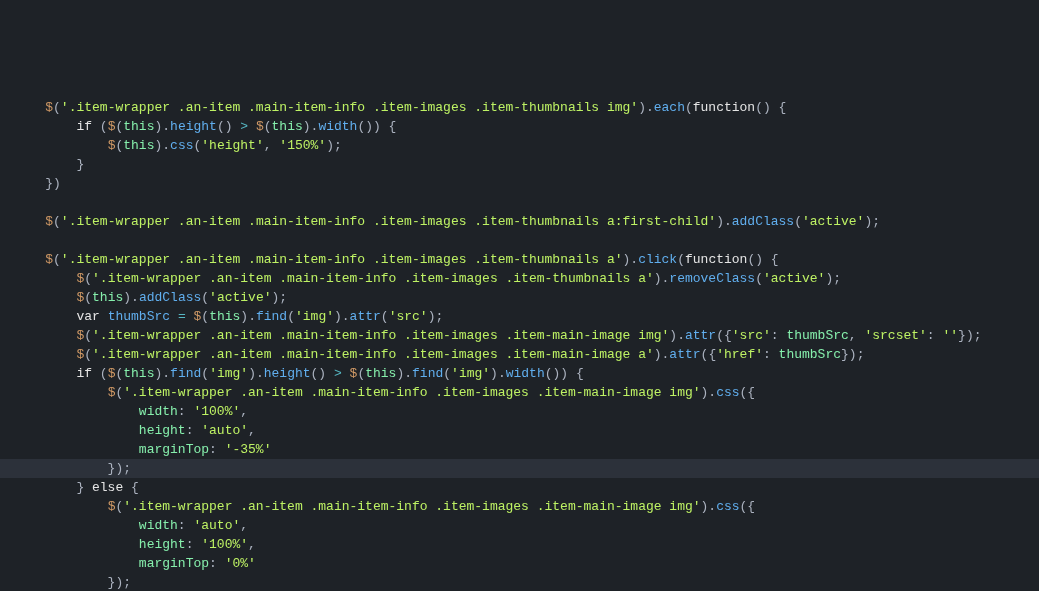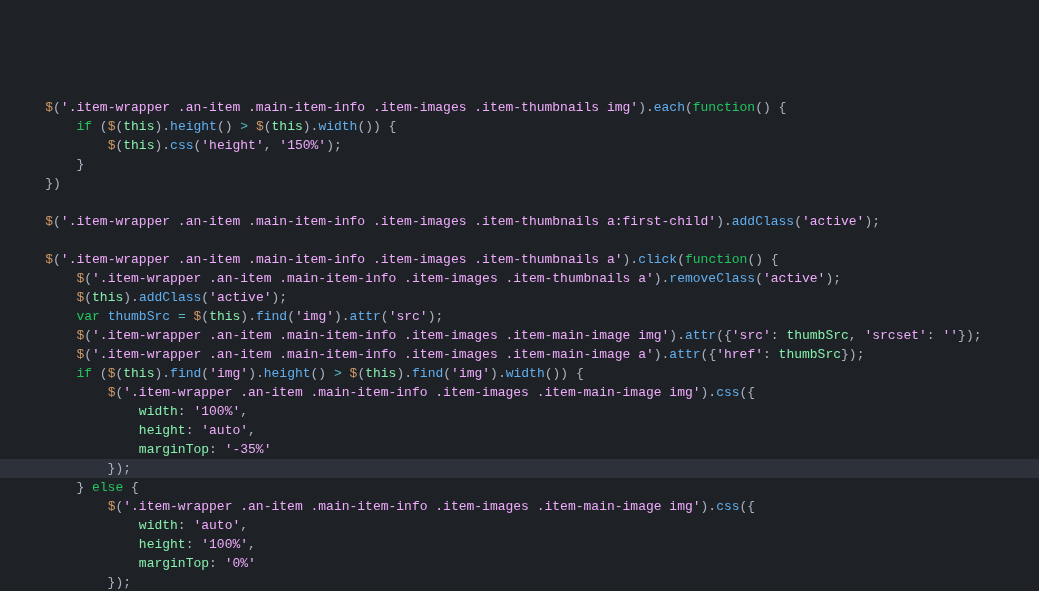--- a/index.html
+++ b/index.html
@@ -13,22 +13,22 @@
   height: 591px;
   overflow: hidden;
   padding-top: 22px;
   white-space: pre;
 }
 .gutter { width: 14px; display:inline-block; }
 .hl { background: #2c313a; display:block; position:absolute; left:0; right:0; height:19px; z-index:0; }
 .code { position:relative; z-index:1; }
 .w { color:#d19a66; }  
 .f { color:#61afef;text-align:center; }  
-.s { color:#f0abfc; }  
-.k { color:#22c55e; }  
+.s { color:#bef264; }  
+.k { color:#e5e5e5; }  
 .p { color:#abb2bf; }  
 .v { color:#86efac; }  
 .o { color:#56b6c2; }  
 </style>
 </head>
 <body>
 
 
 
 <div id="editor"><div class="code"><span class="gutter"></span><span class="w">    $</span><span class="p">(</span><span class="s">'.item-wrapper .an-item .main-item-info .item-images .item-thumbnails img'</span><span class="p">).</span><span class="f">each</span><span class="p">(</span><span class="k">function</span><span class="p">() {</span></div><div class="code"><span class="gutter"></span><span class="p">        </span><span class="k">if</span><span class="p"> (</span><span class="w">$</span><span class="p">(</span><span class="v">this</span><span class="p">).</span><span class="f">height</span><span class="p">() </span><span class="o">&gt;</span><span class="p"> </span><span class="w">$</span><span class="p">(</span><span class="v">this</span><span class="p">).</span><span class="f">width</span><span class="p">()) {</span></div><div class="code"><span class="gutter"></span><span class="p">            </span><span class="w">$</span><span class="p">(</span><span class="v">this</span><span class="p">).</span><span class="f">css</span><span class="p">(</span><span class="s">'height'</span><span class="p">, </span><span class="s">'150%'</span><span class="p">);</span></div><div class="code"><span class="gutter"></span><span class="p">        }</span></div><div class="code"><span class="gutter"></span><span class="p">    })</span></div><div class="code"><span class="gutter"></span><span class="p"></span></div><div class="code"><span class="gutter"></span><span class="p">    </span><span class="w">$</span><span class="p">(</span><span class="s">'.item-wrapper .an-item .main-item-info .item-images .item-thumbnails a:first-child'</span><span class="p">).</span><span class="f">addClass</span><span class="p">(</span><span class="s">'active'</span><span class="p">);</span></div><div class="code"><span class="gutter"></span><span class="p"></span></div><div class="code"><span class="gutter"></span><span class="p">    </span><span class="w">$</span><span class="p">(</span><span class="s">'.item-wrapper .an-item .main-item-info .item-images .item-thumbnails a'</span><span class="p">).</span><span class="f">click</span><span class="p">(</span><span class="k">function</span><span class="p">() {</span></div><div class="code"><span class="gutter"></span><span class="p">        </span><span class="w">$</span><span class="p">(</span><span class="s">'.item-wrapper .an-item .main-item-info .item-images .item-thumbnails a'</span><span class="p">).</span><span class="f">removeClass</span><span class="p">(</span><span class="s">'active'</span><span class="p">);</span></div><div class="code"><span class="gutter"></span><span class="p">        </span><span class="w">$</span><span class="p">(</span><span class="v">this</span><span class="p">).</span><span class="f">addClass</span><span class="p">(</span><span class="s">'active'</span><span class="p">);</span></div><div class="code"><span class="gutter"></span><span class="p">        </span><span class="k">var</span><span class="p"> </span><span class="f">thumbSrc</span><span class="p"> </span><span class="o">=</span><span class="p"> </span><span class="w">$</span><span class="p">(</span><span class="v">this</span><span class="p">).</span><span class="f">find</span><span class="p">(</span><span class="s">'img'</span><span class="p">).</span><span class="f">attr</span><span class="p">(</span><span class="s">'src'</span><span class="p">);</span></div><div class="code"><span class="gutter"></span><span class="p">        </span><span class="w">$</span><span class="p">(</span><span class="s">'.item-wrapper .an-item .main-item-info .item-images .item-main-image img'</span><span class="p">).</span><span class="f">attr</span><span class="p">({</span><span class="s">'src'</span><span class="p">: </span><span class="v">thumbSrc</span><span class="p">, </span><span class="s">'srcset'</span><span class="p">: </span><span class="s">''</span><span class="p">});</span></div><div class="code"><span class="gutter"></span><span class="p">        </span><span class="w">$</span><span class="p">(</span><span class="s">'.item-wrapper .an-item .main-item-info .item-images .item-main-image a'</span><span class="p">).</span><span class="f">attr</span><span class="p">({</span><span class="s">'href'</span><span class="p">: </span><span class="v">thumbSrc</span><span class="p">});</span></div><div class="code"><span class="gutter"></span><span class="p">        </span><span class="k">if</span><span class="p"> (</span><span class="w">$</span><span class="p">(</span><span class="v">this</span><span class="p">).</span><span class="f">find</span><span class="p">(</span><span class="s">'img'</span><span class="p">).</span><span class="f">height</span><span class="p">() </span><span class="o">&gt;</span><span class="p"> </span><span class="w">$</span><span class="p">(</span><span class="v">this</span><span class="p">).</span><span class="f">find</span><span class="p">(</span><span class="s">'img'</span><span class="p">).</span><span class="f">width</span><span class="p">()) {</span></div><div class="code"><span class="gutter"></span><span class="p">            </span><span class="w">$</span><span class="p">(</span><span class="s">'.item-wrapper .an-item .main-item-info .item-images .item-main-image img'</span><span class="p">).</span><span class="f">css</span><span class="p">({</span></div><div class="code"><span class="gutter"></span><span class="p">                </span><span class="v">width</span><span class="p">: </span><span class="s">'100%'</span><span class="p">,</span></div><div class="code"><span class="gutter"></span><span class="p">                </span><span class="v">height</span><span class="p">: </span><span class="s">'auto'</span><span class="p">,</span></div><div class="code"><span class="gutter"></span><span class="p">                </span><span class="v">marginTop</span><span class="p">: </span><span class="s">'-35%'</span></div><div class="code"><span class="gutter"></span><span class="p">            });</span></div><div class="code"><span class="gutter"></span><span class="p">        } </span><span class="k">else</span><span class="p"> {</span></div><div class="code"><span class="gutter"></span><span class="p">            </span><span class="w">$</span><span class="p">(</span><span class="s">'.item-wrapper .an-item .main-item-info .item-images .item-main-image img'</span><span class="p">).</span><span class="f">css</span><span class="p">({</span></div><div class="code"><span class="gutter"></span><span class="p">                </span><span class="v">width</span><span class="p">: </span><span class="s">'auto'</span><span class="p">,</span></div><span class="hl" style="top:459px"></span><div class="code"><span class="gutter"></span><span class="p">                </span><span class="v">height</span><span class="p">: </span><span class="s">'100%'</span><span class="p">,</span></div><div class="code"><span class="gutter"></span><span class="p">                </span><span class="v">marginTop</span><span class="p">: </span><span class="s">'0%'</span></div><div class="code"><span class="gutter"></span><span class="p">            });</span></div></div>

